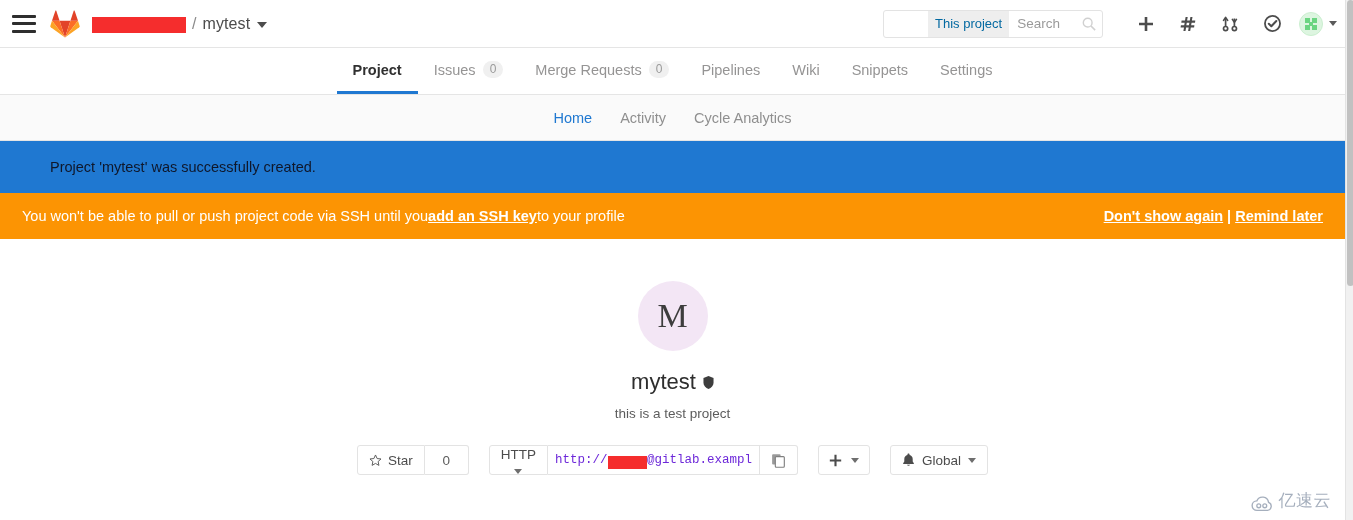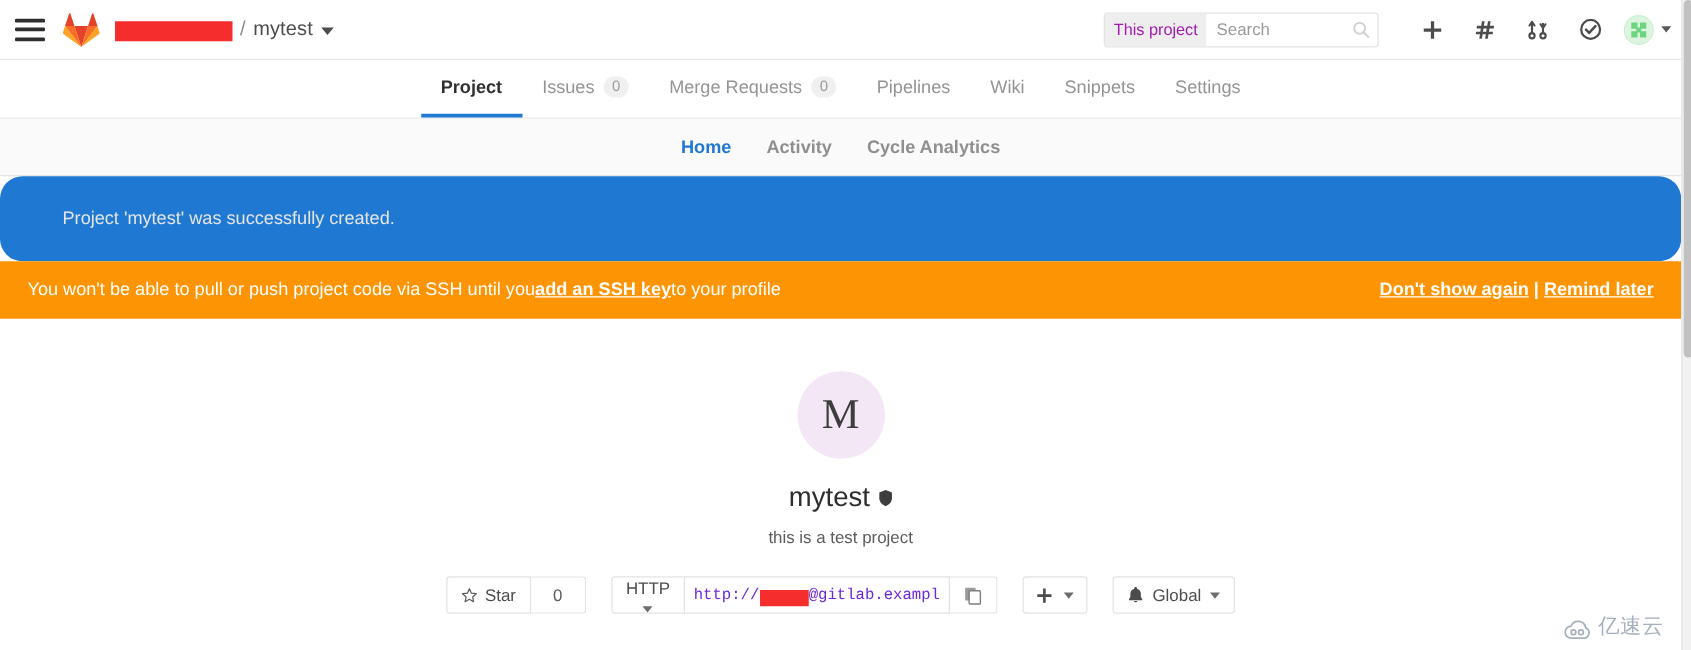--- a/index.html
+++ b/index.html
@@ -58,24 +58,25 @@
   }
   .search-box {
     width: 220px; height: 28px;
     border: 1px solid #e3e3e3; border-radius: 3px;
     background: #fff;
     display: flex; align-items: center;
     padding: 0 6px 0 0;
     margin-right: 22px;
   }
   .scope-badge {
-    background: #eeeeee; color: #a21caf;
+    background: #eeeeee; color: #0369a1;
     font-size: 13px; line-height: 26px;
     padding: 0 7px; height: 26px;
     white-space: nowrap;
+    margin-left: 44px;
   }
   .search-ph {
     flex: 1; font-size: 13.5px; color: #9a9a9a;
     padding-left: 8px; white-space: nowrap; overflow: hidden;
   }
   .mag { width: 14px; height: 14px; flex: 0 0 auto; opacity: .45; }
 
   .nav-icon {
     width: 42px; height: 34px;
     display: flex; align-items: center; justify-content: center;
@@ -121,33 +122,32 @@
     border-radius: 9px; padding: 1px 7px; line-height: 15px;
   }
 
   
   .subnav-row {
     height: 46px;
     background: #fafafa;
     border-bottom: 1px solid #e5e5e5;
     display: flex; align-items: center; justify-content: center;
     gap: 0;
-    font-weight: bold;
   }
   .subtab {
     font-size: 14.5px; color: #8f8f8f;
     padding: 0 14px; cursor: pointer;
   }
   .subtab.active { color: #1f78d1; }
 
   
   .flash-info {
-    background: #1f78d1; color: #e5e5e5;
-    height: 68px; display: flex; align-items: center;
-    font-size: 14.5px; padding-left: 50px; border-radius: 18px;
+    background: #1f78d1; color: #0f172a;
+    height: 52px; display: flex; align-items: center;
+    font-size: 14.5px; padding-left: 50px;
   }
   .flash-warn {
     background: #fc9403; color: #fff;
     height: 46px; display: flex; align-items: center;
     font-size: 14.5px; padding: 0 22px 0 22px;
     position: relative;
   }
   .flash-warn a { color: #fff; font-weight: bold; text-decoration: underline; }
   .warn-actions { margin-left: auto; white-space: nowrap; }
   .warn-sep { padding: 0 4px; font-weight: bold; }

